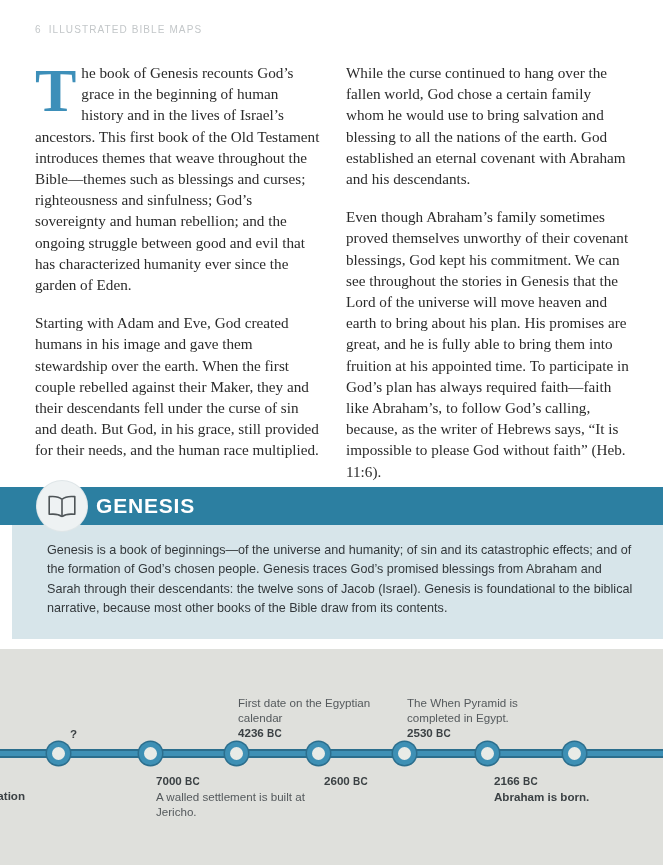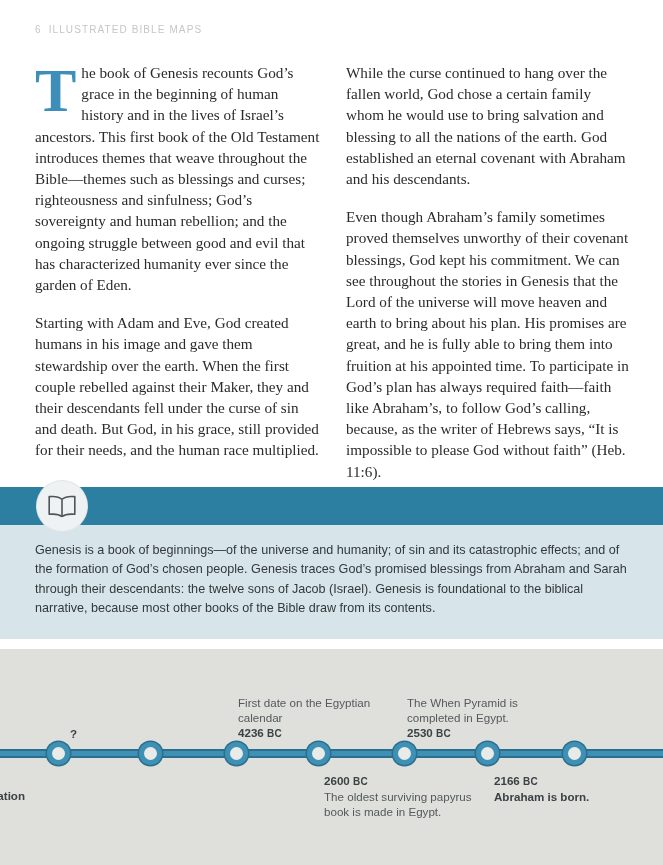--- a/index.html
+++ b/index.html
@@ -101,20 +101,21 @@
     display: flex;
     align-items: center;
     justify-content: center;
     z-index: 3;
   }
   .callout-body {
     background: #d7e5ea;
     padding: 16px 30px 20px 35px;
     min-height: 92px;
     box-sizing: border-box;
+    margin-left: 12px;
   }
   .callout-body p {
     margin: 0;
     font-family: "Liberation Sans", sans-serif;
     font-size: 12.6px;
     line-height: 19.4px;
     color: #33383b;
   }
 
   
@@ -209,50 +210,52 @@
 
 <div class="callout">
   <div class="callout-header">
     <div class="callout-icon">
       <svg width="30" height="23" viewBox="0 0 30 23" aria-hidden="true">
         <path d="M15 4.4 C12.4 2.1 9.2 1.4 5.1 1.5 L2.2 1.6 L2.2 19.2 L5.4 19.1 C9.3 19 12.5 19.7 15 21.6" fill="#eef2f3" stroke="#4e5457" stroke-width="1.6" stroke-linejoin="round"></path>
         <path d="M15 4.4 C17.6 2.1 20.8 1.4 24.9 1.5 L27.8 1.6 L27.8 19.2 L24.6 19.1 C20.7 19 17.5 19.7 15 21.6" fill="#eef2f3" stroke="#4e5457" stroke-width="1.6" stroke-linejoin="round"></path>
         <line x1="15" y1="4.4" x2="15" y2="21.6" stroke="#4e5457" stroke-width="1.6"></line>
       </svg>
     </div>
+    <div class="callout-title">GENESIS</div>
   </div>
   <div class="callout-body">
     <p>Genesis is a book of beginnings—of the universe and humanity; of sin and its catastrophic effects; and of the formation of God’s chosen people. Genesis traces God’s promised blessings from Abraham and Sarah through their descendants: the twelve sons of Jacob (Israel). Genesis is foundational to the biblical narrative, because most other books of the Bible draw from its contents.</p>
   </div>
 </div>
 
 <div class="timeline">
   <div class="tl-axis"></div>
   <div id="tl-nodes">
       <div class="tl-node" style="left: 58px;"></div>
       <div class="tl-label below" style="left: 58px;">
         <span class="tl-date">?</span>
         <span class="tl-title">Creation</span>
       </div>
       <div class="tl-node" style="left: 150px;"></div>
       <div class="tl-label above" style="left: 150px;">
         <span class="tl-date">?</span>
       </div>
       <div class="tl-node" style="left: 236px;"></div>
       <div class="tl-label below" style="left: 236px;">
+        <span class="tl-date">7000<span class="era"> BC</span></span>
+        <span class="tl-desc">A walled settlement is built at Jericho.</span>
       </div>
       <div class="tl-node" style="left: 318px;"></div>
       <div class="tl-label above" style="left: 318px;">
         <span class="tl-desc">First date on the Egyptian calendar</span>
         <span class="tl-date">4236<span class="era"> BC</span></span>
       </div>
       <div class="tl-node" style="left: 404px;"></div>
       <div class="tl-label below" style="left: 404px;">
         <span class="tl-date">2600<span class="era"> BC</span></span>
-        <span class="tl-desc">The oldest surviving papyrus book is made in Egypt.</span>
       </div>
       <div class="tl-node" style="left: 487px;"></div>
       <div class="tl-label above" style="left: 487px;">
         <span class="tl-desc">The When Pyramid is completed in Egypt.</span>
         <span class="tl-date">2530<span class="era"> BC</span></span>
       </div>
       <div class="tl-node" style="left: 574px;"></div>
       <div class="tl-label below" style="left: 574px;">
         <span class="tl-date">2166<span class="era"> BC</span></span>
         <span class="tl-desc strong">Abraham is born.</span>

